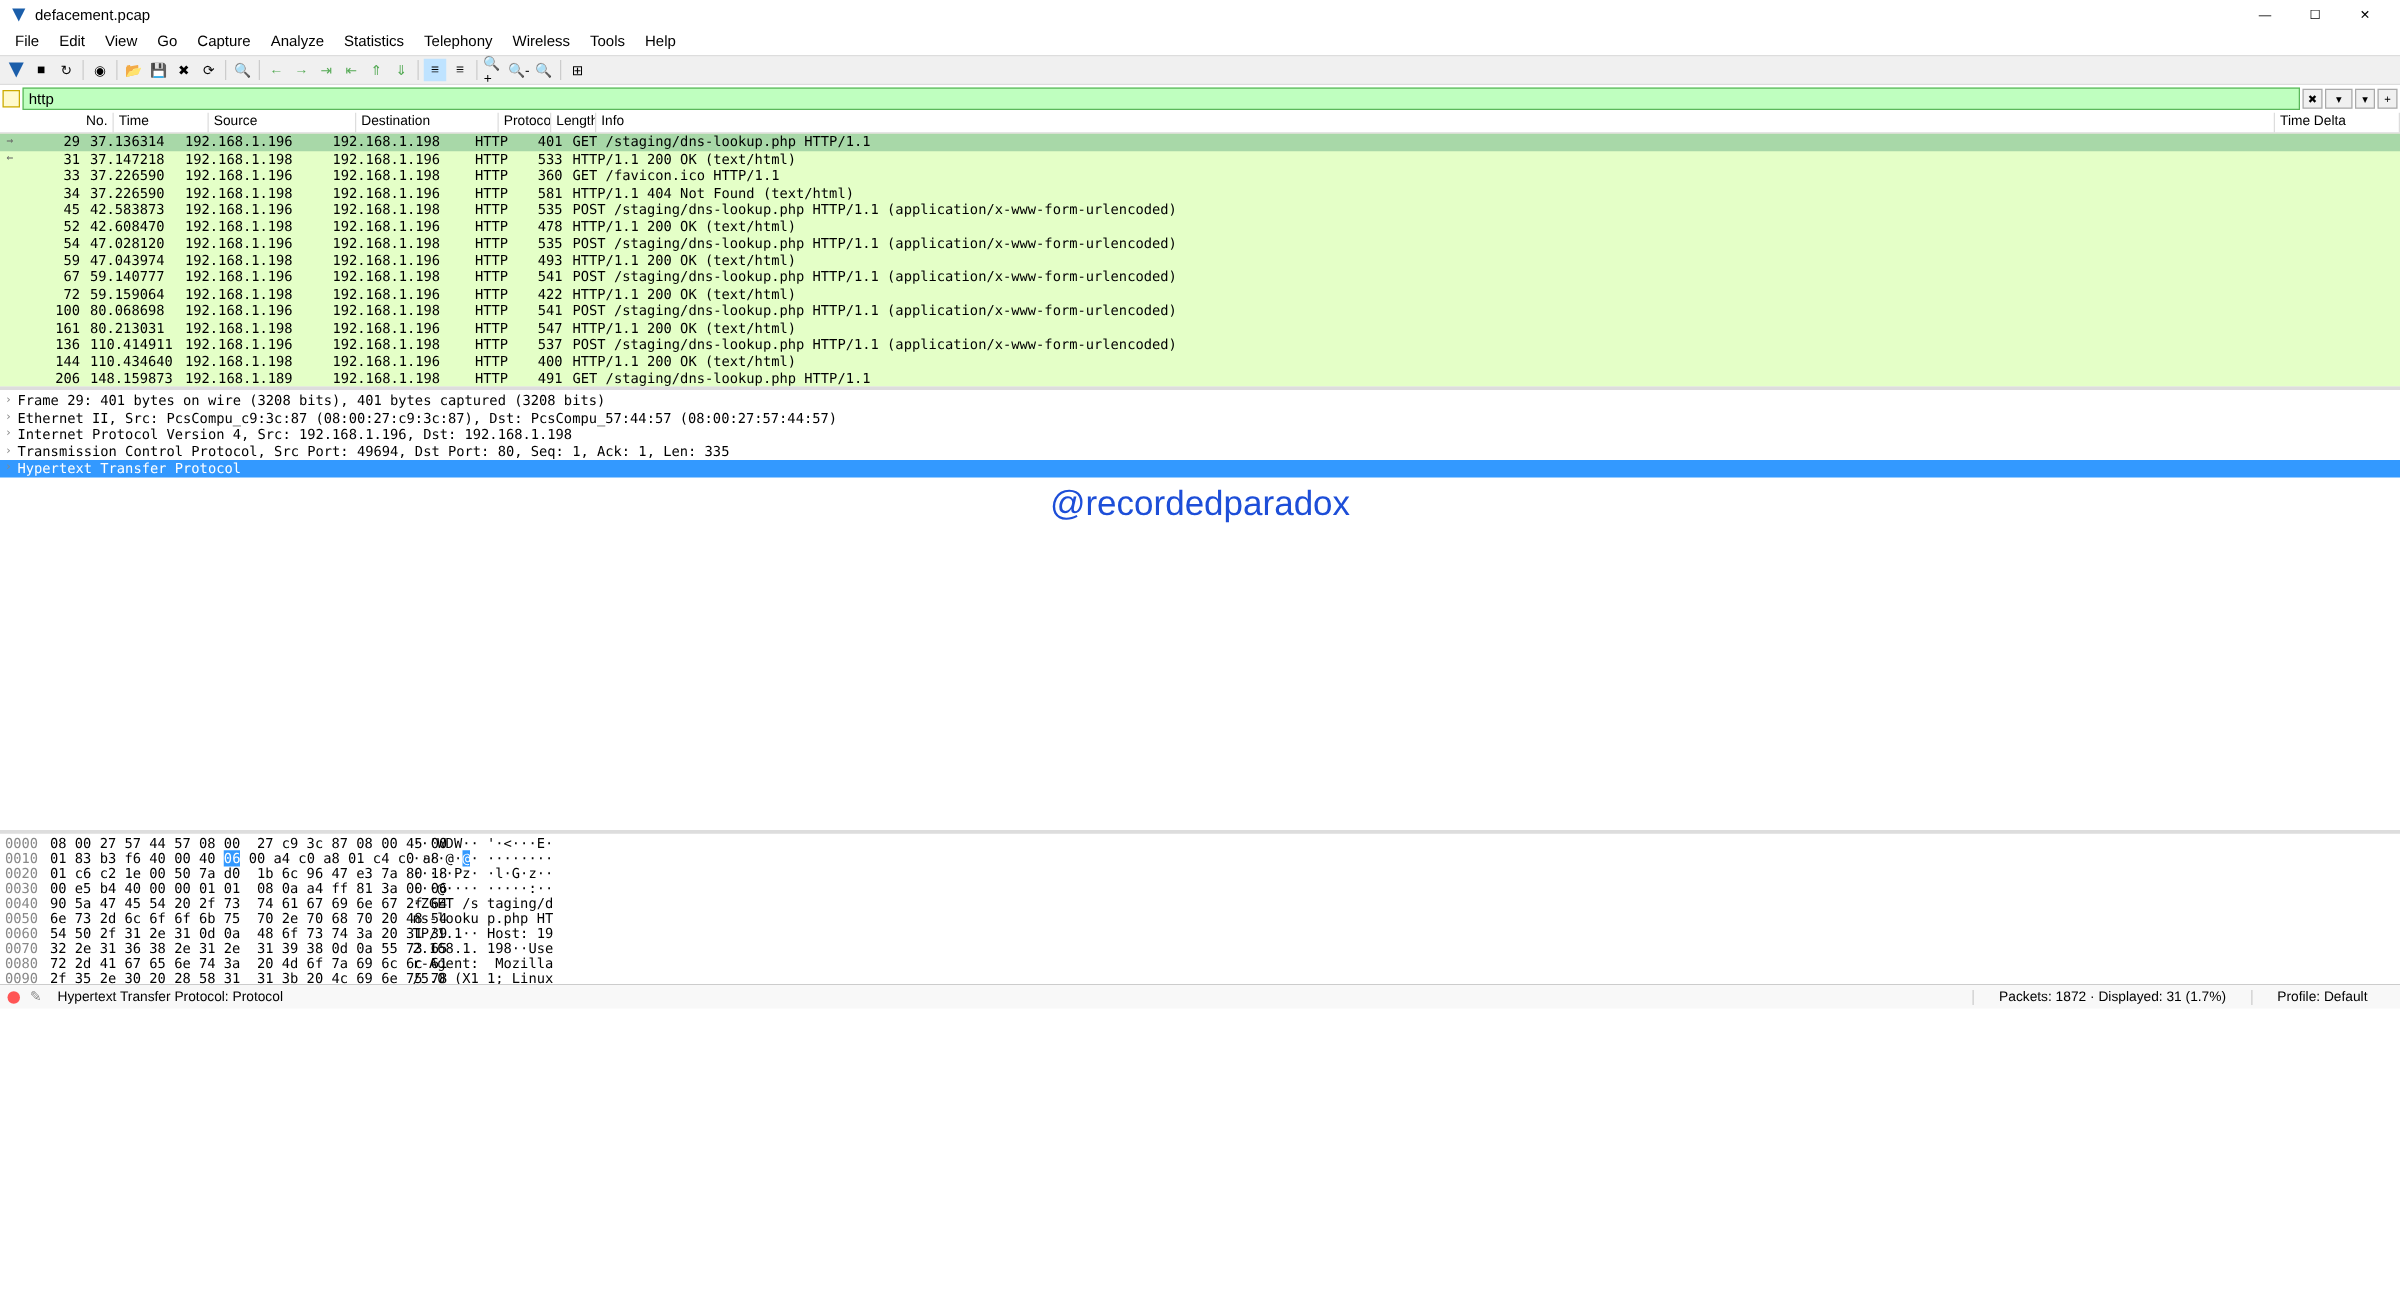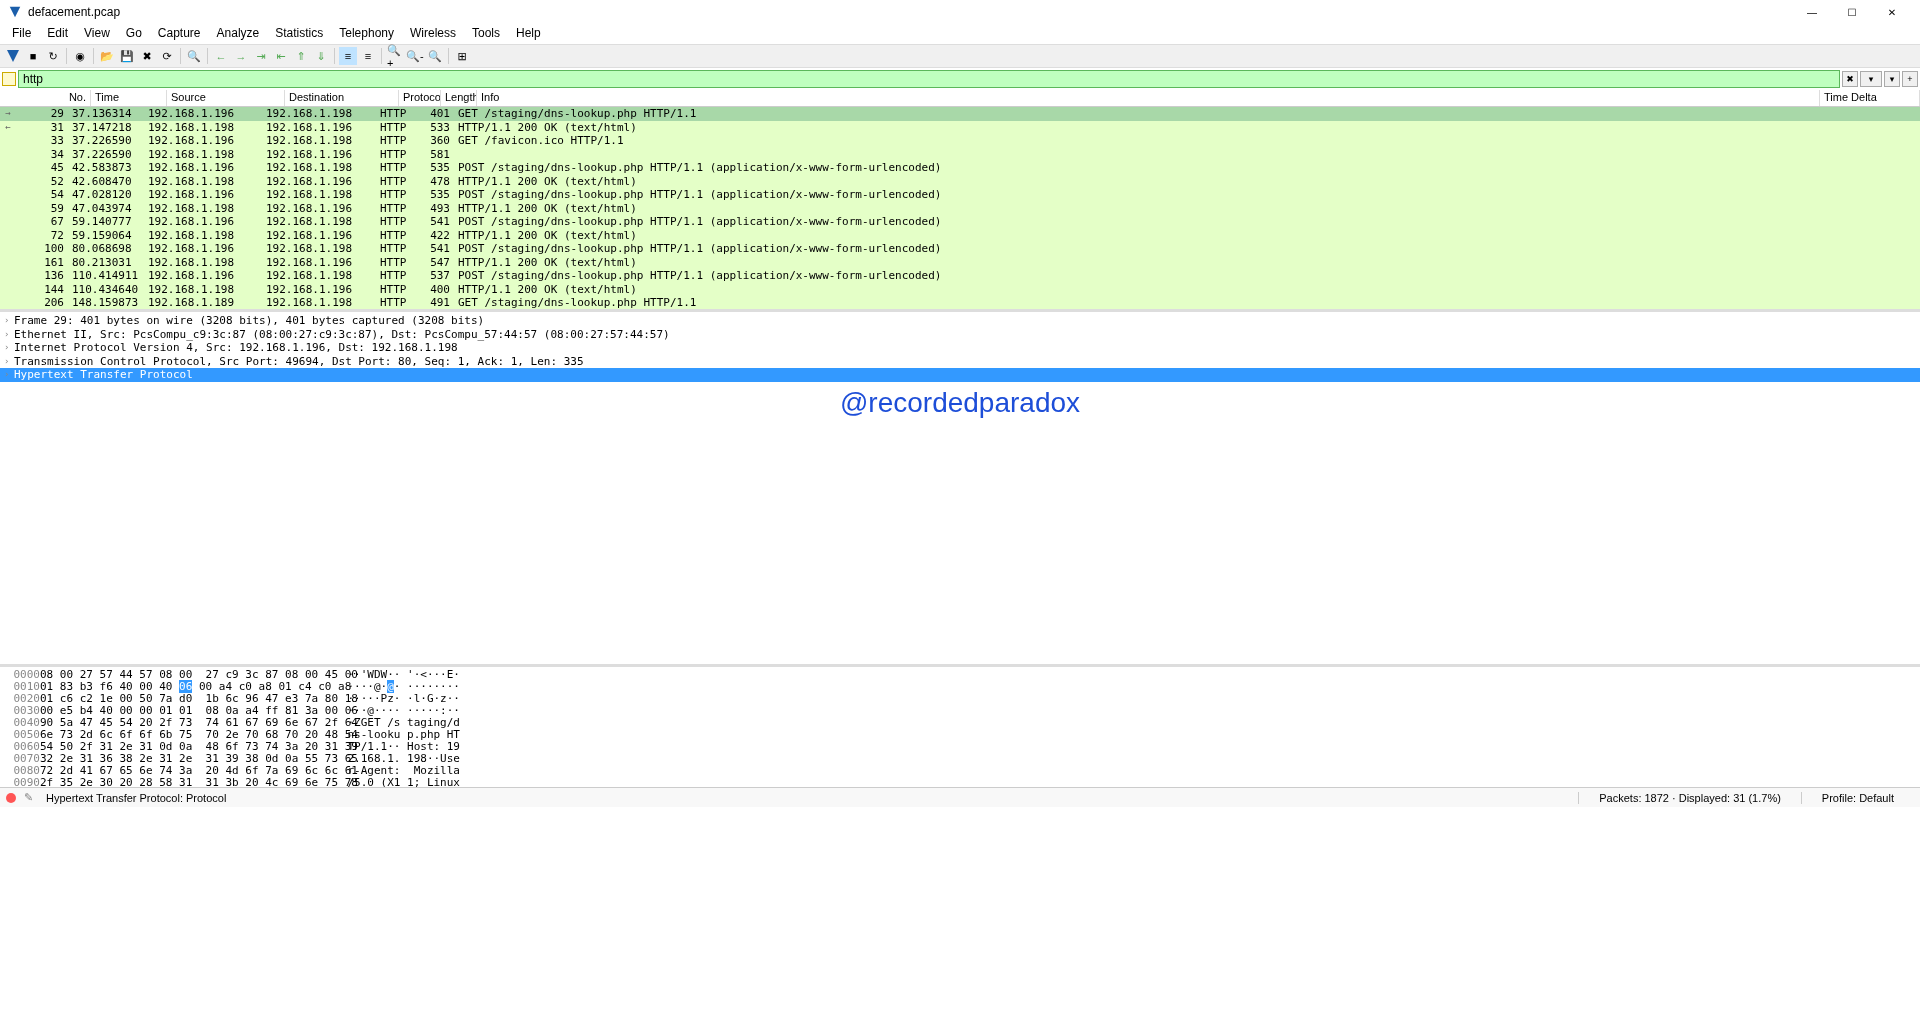--- a/index.html
+++ b/index.html
@@ -32,21 +32,21 @@
 .col-dst { width: 114px; }
 .col-proto { width: 42px; }
 .col-len { width: 36px; text-align: right; }
 .col-info { flex: 1; min-width: 300px; }
 .col-delta { width: 100px; }
 .details { height: 355px; overflow: auto; background: #fff; font-family: Consolas, monospace; font-size: 11px; padding: 2px 0; border-bottom: 3px solid #ddd; position: relative; }
 .detail-row { display: flex; align-items: center; padding: 0 4px; height: 13.5px; line-height: 13.5px; }
 .detail-row .chevron { width: 10px; color: #888; font-size: 9px; }
 .detail-row.sel { background: #3399ff; color: #fff; }
 .watermark { position: absolute; top: 75px; left: 50%; transform: translateX(-50%); font-size: 28px; color: #1d4ed8; font-family: Arial; font-weight: 500; }
-.hexpane { height: 120px; overflow: auto; background: #fff; font-family: Consolas, monospace; font-size: 11px; padding: 2px 4px; text-align: right; }
+.hexpane { height: 120px; overflow: auto; background: #fff; font-family: Consolas, monospace; font-size: 11px; padding: 2px 4px; }
 .hex-row { display: flex; height: 12px; line-height: 12px; white-space: pre; }
 .hex-offset { width: 36px; color: #888; }
 .hex-bytes { width: 290px; }
 .hex-ascii { width: 130px; }
 .hl { background: #3399ff; color: #fff; }
 .statusbar { height: 20px; display: flex; align-items: center; border-top: 1px solid #ccc; padding: 0 6px; font-size: 11px; background: #f8f8f8; }
 .statusbar .sbdot { width: 10px; height: 10px; border-radius: 50%; background: #f55; margin-right: 8px; }
 .statusbar .sbicon { width: 14px; height: 14px; margin-right: 8px; color: #888; }
 .statusbar .sbtext { flex: 1; }
 .statusbar .sbright { padding: 0 20px; border-left: 1px solid #ccc; }
@@ -169,20 +169,21 @@
         <div class="col col-delta"></div>
       </div>
       <div class="pkt-row">
         <div class="indicator"></div>
         <div class="col col-no">34</div>
         <div class="col col-time">37.226590</div>
         <div class="col col-src">192.168.1.198</div>
         <div class="col col-dst">192.168.1.196</div>
         <div class="col col-proto">HTTP</div>
         <div class="col col-len">581</div>
+        <div class="col col-info">HTTP/1.1 404 Not Found  (text/html)</div>
         <div class="col col-delta"></div>
       </div>
       <div class="pkt-row">
         <div class="indicator"></div>
         <div class="col col-no">45</div>
         <div class="col col-time">42.583873</div>
         <div class="col col-src">192.168.1.196</div>
         <div class="col col-dst">192.168.1.198</div>
         <div class="col col-proto">HTTP</div>
         <div class="col col-len">535</div>

